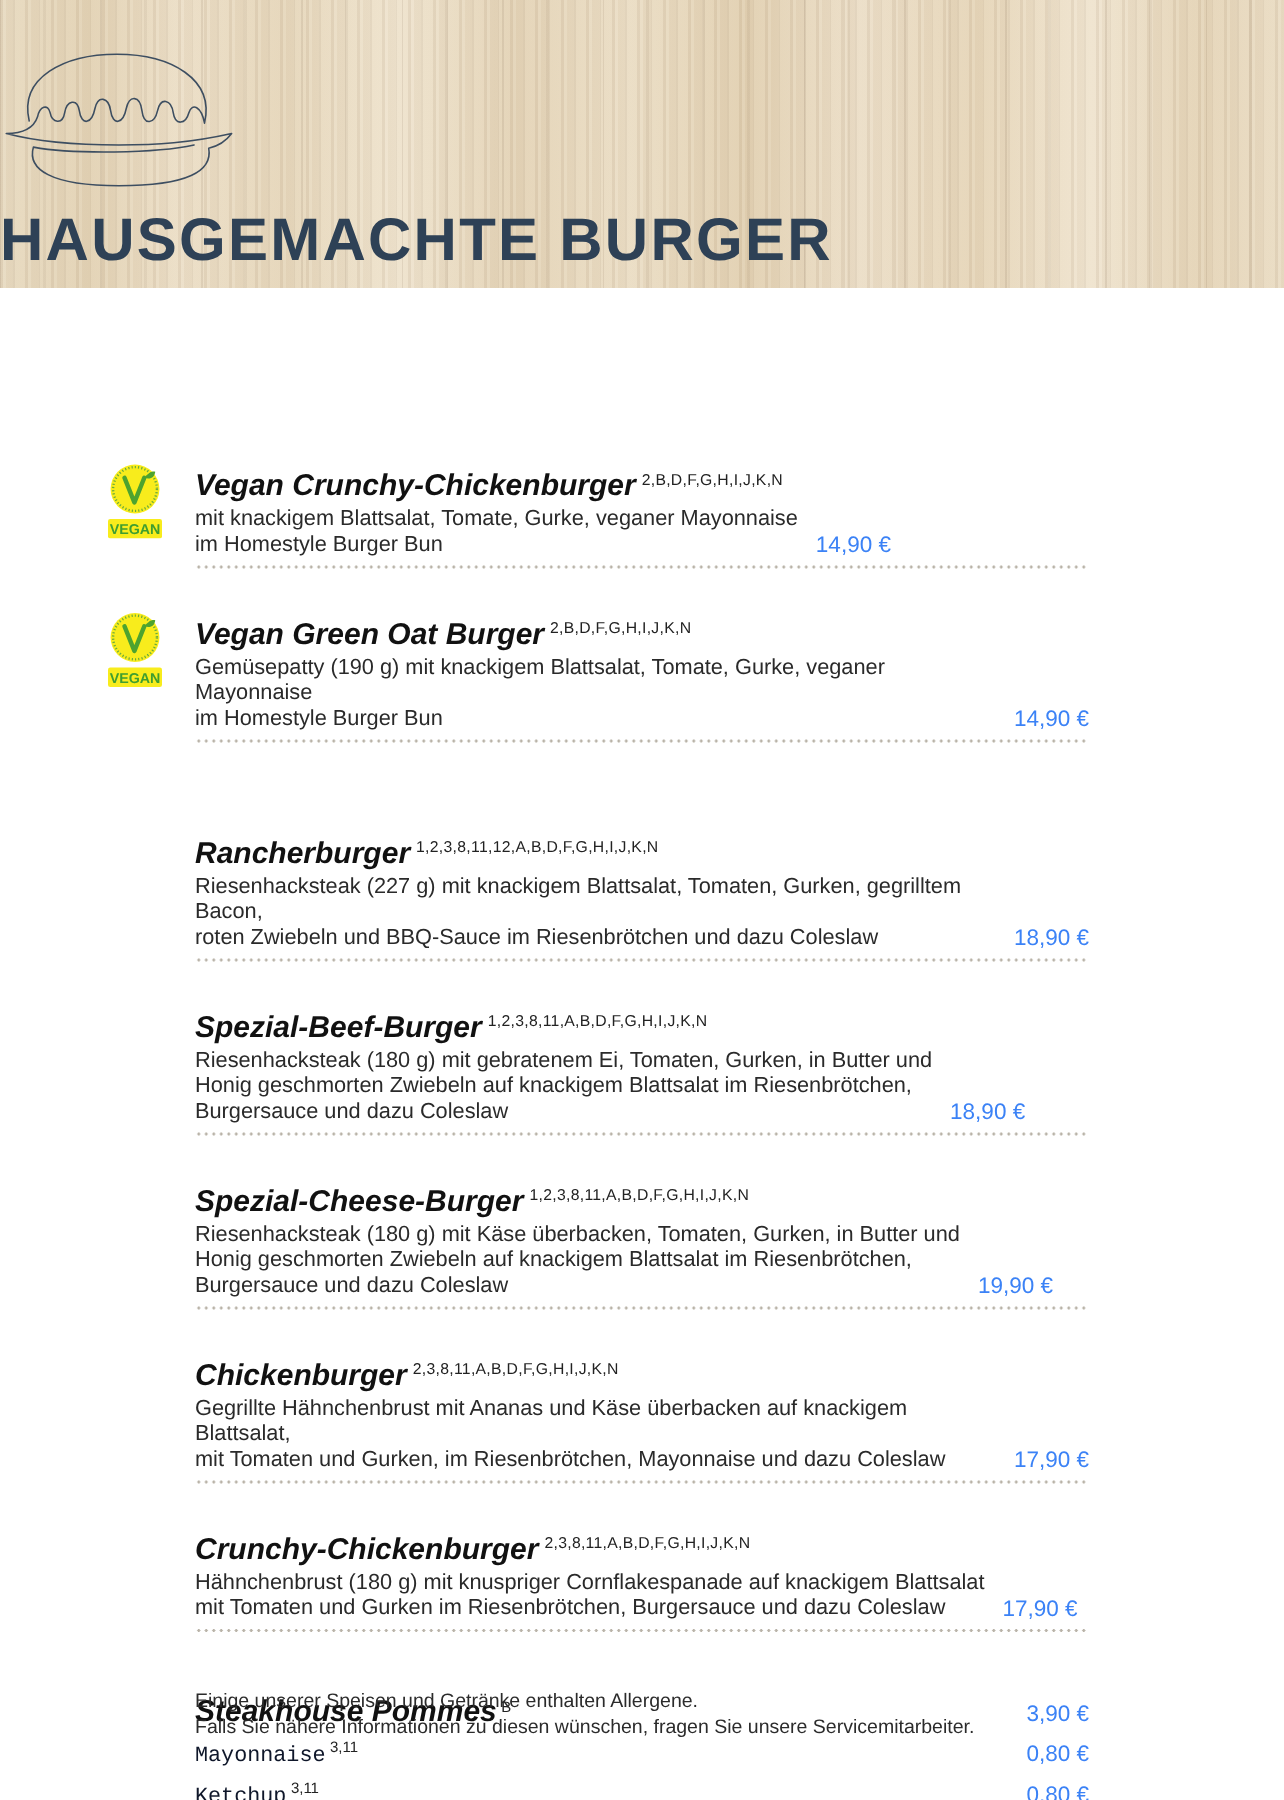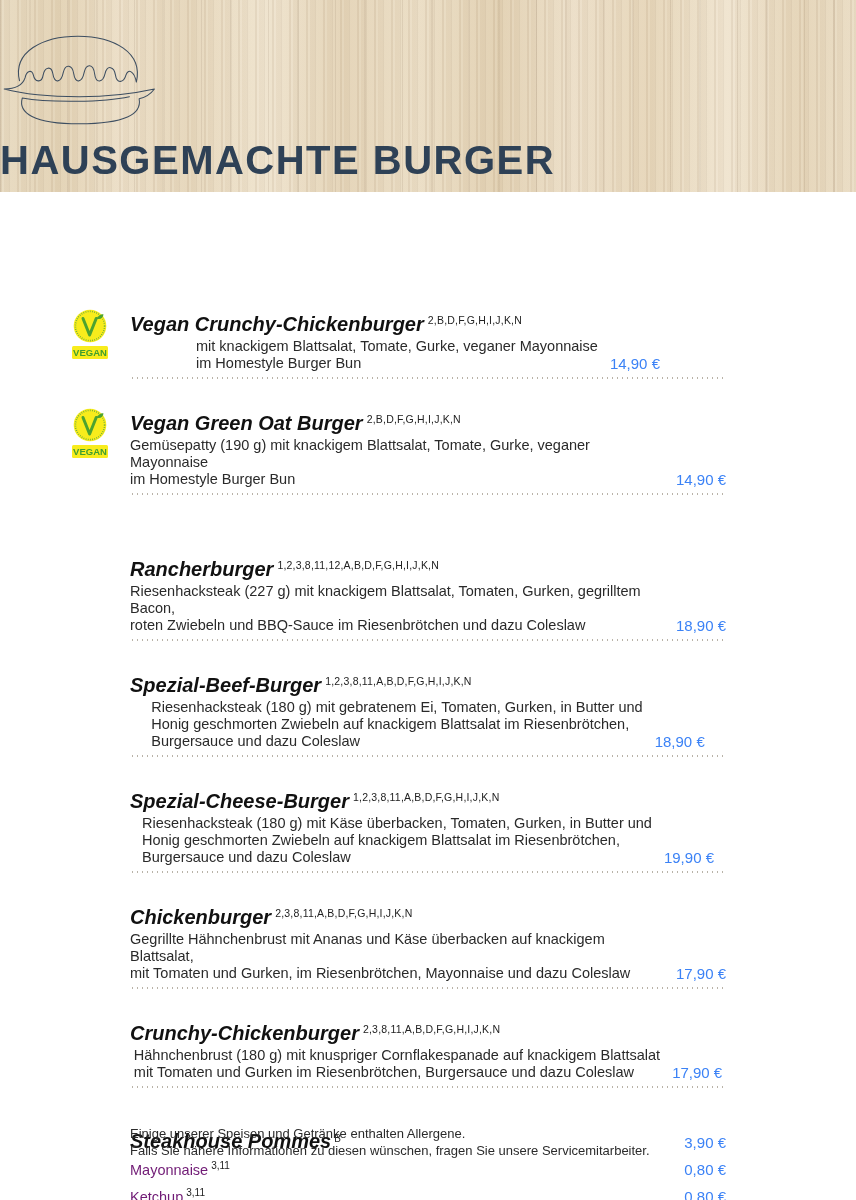--- a/index.html
+++ b/index.html
@@ -32,37 +32,37 @@
 
   
   .menu { padding:88px 130px 0 130px; }
   .item { position:relative; margin-bottom:28px; }
   .gap-after-lg { margin-bottom:58px; }
   .gap-after-md { margin-bottom:42px; }
   .item-head { line-height:24px; white-space:nowrap;margin-top:28px; }
   .item-name { font-size:20px; font-weight:bold; font-style:italic; color:#111; }
   .item-sup { font-size:10.5px; font-weight:normal; font-style:normal; color:#222;
               vertical-align:7px; margin-left:4px; letter-spacing:0.2px; }
-  .item-body { display:flex; justify-content:center; align-items:flex-end; }
+  .item-body { display:flex; justify-content:flex-start; align-items:flex-end; }
   .desc { font-size:14.5px; line-height:17px; color:#2a2a2a; }
   .price { font-size:15px; color:#3b82f6; white-space:nowrap; padding-left:12px; }
   .dotline { margin-top:5px; height:2px;
              background-image:radial-gradient(circle, #b9b3a8 0.9px, transparent 1.1px);
              background-size:5px 2px; background-repeat:repeat-x; }
 
   
   .vegan-badge { position:absolute; left:-58px; top:1px; width:36px; height:50px; }
 
   
   .sides { margin-top:14px; }
   .side-row { display:flex; justify-content:space-between; align-items:baseline; }
   .side-row.main { margin-bottom:7px; }
   .side-row.small { margin-bottom:8px; }
   .side-name-bold { font-size:20px; font-weight:bold; font-style:italic; color:#111; }
-  .side-name { font-size:14.5px; color:#701a75; }
+  .side-name { font-size:14.5px; color:#0f172a;font-family:Liberation Mono, monospace; }
   .side-sup { font-size:10px; vertical-align:6px; margin-left:3px; color:#222;
               font-weight:normal; font-style:normal; }
 
   
   .footer { position:absolute; left:130px; top:1125px; font-size:13px;
             line-height:17px; color:#2b2b2b; }
 </style>
 </head>
 <body>
 

